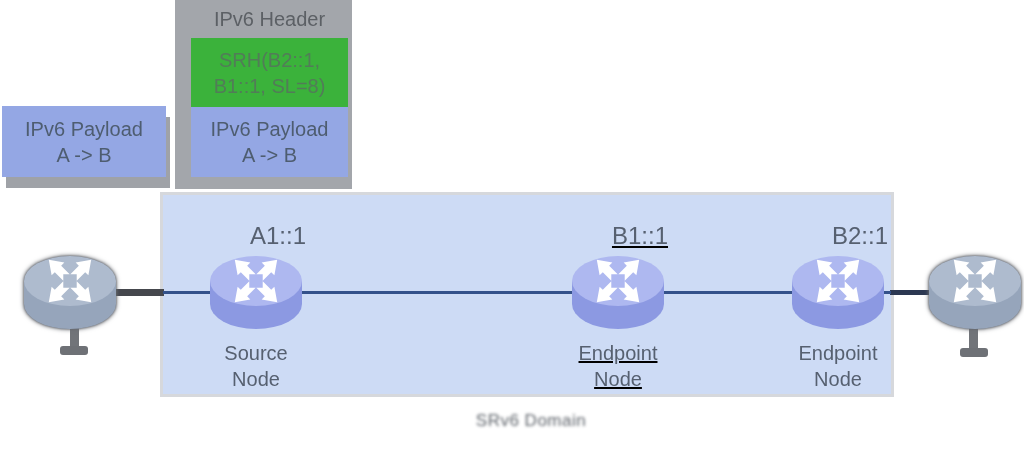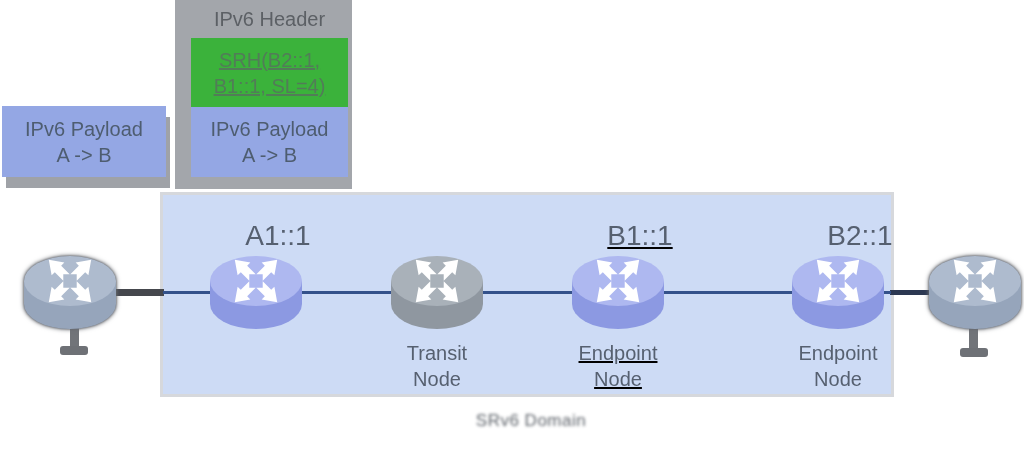--- a/index.html
+++ b/index.html
@@ -17,21 +17,21 @@
   #pkt-stack{
     position:absolute;left:175px;top:0px;width:177px;height:189px;
     background:var(--header_gray);box-sizing:border-box;padding:0 4px 11px 16px;
   }
   #pkt-stack .hdr-title{
     height:38px;line-height:38px;text-align:center;
     color:var(--header_text);font-size:20px;
   }
   #srh-box{
     height:69px;background:var(--srh_green);
-    color:var(--srh_text);font-size:20px;line-height:26px;text-decoration:underline;
+    color:var(--srh_text);font-size:20px;line-height:26px;
   }
   #stack-payload{
     height:70px;background:var(--payload_blue);
     color:var(--payload_text);font-size:20px;line-height:26px;
   }
   
   #domain-box{
     position:absolute;left:160px;top:192px;width:734px;height:205px;box-sizing:border-box;
     background:var(--domain_fill);border:3px solid var(--domain_border);
   }
@@ -39,21 +39,21 @@
     position:absolute;left:431px;top:411px;width:200px;text-align:center;
     color:#4a5058;font-size:17px;letter-spacing:.5px;filter:blur(1.6px);opacity:.9;
   }
   
   .link{position:absolute;}
   #link-inside{left:163px;top:291px;width:728px;height:3px;background:var(--link_blue);}
   #link-left-ext{left:64px;top:289px;width:100px;height:7px;background:var(--link_dark);}
   #link-right-ext{left:890px;top:290px;width:84px;height:5px;background:#2c3852;}
   
   .node{position:absolute;top:222px;width:120px;display:flex;flex-direction:column;align-items:center;}
-  .node .addr{height:32px;line-height:28px;font-size:28px;color:var(--label_text);margin-left:44px;}
+  .node .addr{height:32px;line-height:28px;font-size:24px;color:var(--label_text);margin-left:44px;}
   .node .nlabel{margin-top:8px;font-size:20px;line-height:26px;color:var(--label_text);text-align:center;width:96px;}
   #node-source{left:196px;}
   #node-transit{left:377px;}
   #node-endpoint-1{left:558px;text-decoration:underline;}
   #node-endpoint-2{left:778px;}
   .router{width:96px;height:78px;}
   .router.periwinkle{--rtop:#aeb8f0;--rbody:#8c99e2;}
   .router.gray{--rtop:#a9b1b9;--rbody:#8f97a0;}
   .router.ext{--rtop:#aebbce;--rbody:#96a5bb;}
   .router svg .rbody{fill:var(--rbody);}
@@ -83,21 +83,21 @@
 
   <div id="pkt-left" class="pkt-text">
     <div>IPv6 Payload</div>
     <div>A -&gt; B</div>
   </div>
 
   <div id="pkt-stack">
     <div class="hdr-title">IPv6 Header</div>
     <div id="srh-box" class="pkt-text">
       <div>SRH(B2::1,</div>
-      <div>B1::1, SL=4)</div>
+      <div>B1::1, SL=8)</div>
     </div>
     <div id="stack-payload" class="pkt-text">
       <div>IPv6 Payload</div>
       <div>A -&gt; B</div>
     </div>
   </div>
 
   <div id="domain-box"></div>
 
   <div id="link-left-ext" class="link"></div>
@@ -144,39 +144,23 @@
         <rect class="rbody" x="2" y="27" width="92" height="23"></rect>
         <ellipse class="rtop" cx="48" cy="27" rx="46" ry="25"></ellipse>
         <g fill="#ffffff" transform="translate(48,27)">
           <use href="#arrw" transform="rotate(-45)"></use>
             <use href="#arrw" transform="rotate(-135)"></use>
           <use href="#arrw" transform="rotate(45)"></use>
             <use href="#arrw" transform="rotate(135)"></use>
         </g>
       </svg>
     </div>
+    <div class="nlabel">Source Node</div>
   </div>
 
-  <div id="node-transit" class="node">
-    <div class="addr"></div>
-    <div class="router gray">
-      <svg viewBox="0 0 96 78" width="96" height="78">
-        <ellipse class="rbody" cx="48" cy="50" rx="46" ry="25"></ellipse>
-        <rect class="rbody" x="2" y="27" width="92" height="23"></rect>
-        <ellipse class="rtop" cx="48" cy="27" rx="46" ry="25"></ellipse>
-        <g fill="#ffffff" transform="translate(48,27)">
-          <use href="#arrw" transform="rotate(-45)"></use>
-            <use href="#arrw" transform="rotate(-135)"></use>
-          <use href="#arrw" transform="rotate(45)"></use>
-            <use href="#arrw" transform="rotate(135)"></use>
-        </g>
-      </svg>
-    </div>
-    <div class="nlabel">Transit Node</div>
-  </div>
 
   <div id="node-endpoint-1" class="node">
     <div class="addr">B1::1</div>
     <div class="router periwinkle">
       <svg viewBox="0 0 96 78" width="96" height="78">
         <ellipse class="rbody" cx="48" cy="50" rx="46" ry="25"></ellipse>
         <rect class="rbody" x="2" y="27" width="92" height="23"></rect>
         <ellipse class="rtop" cx="48" cy="27" rx="46" ry="25"></ellipse>
         <g fill="#ffffff" transform="translate(48,27)">
           <use href="#arrw" transform="rotate(-45)"></use>

